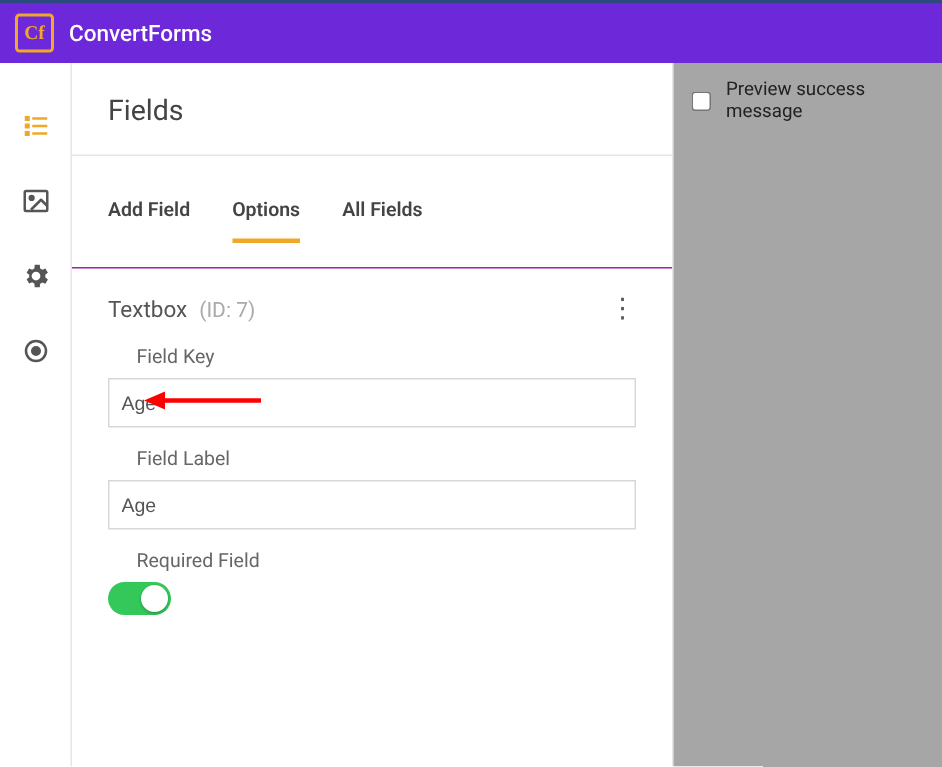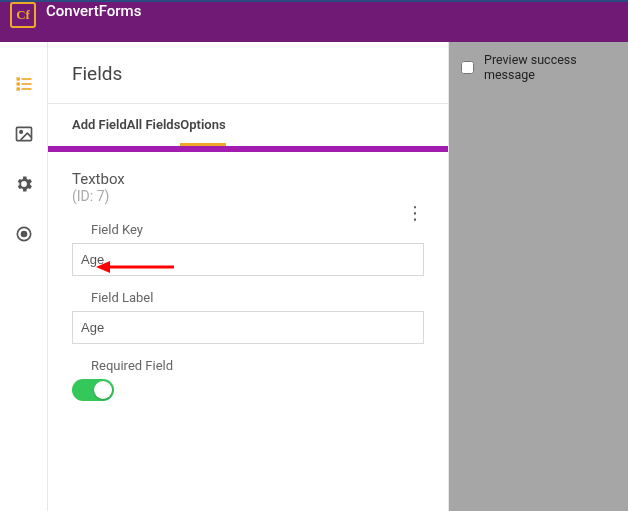--- a/index.html
+++ b/index.html
@@ -1,37 +1,37 @@
 <!DOCTYPE html>
 <html><head>
 <meta charset="utf-8">
 <style>
 * { box-sizing: border-box; margin: 0; padding: 0; }
 body { font-family: -apple-system, BlinkMacSystemFont, "Segoe UI", Roboto, Helvetica, Arial, sans-serif; background: #fff; width: 628px; height: 511px; overflow: hidden; }
 
-.topbar { background: #701a75; height: 42px; display: flex; padding: 0 10px; border-top: 2px solid #2a4a80; }
+.topbar { background: #6d28d9; height: 42px; display: flex; align-items: center; padding: 0 10px; border-top: 2px solid #2a4a80; }
 .logo-box { width: 26px; height: 26px; border: 2px solid #f0a829; border-radius: 3px; display: flex; align-items: center; justify-content: center; color: #f0a829; font-size: 13px; font-weight: 600; margin-right: 10px; font-family: Georgia, serif; }
 .brand { color: #fff; font-size: 15px; font-weight: 500; }
 
 .layout { display: flex; height: calc(511px - 42px); }
 
 .leftbar { width: 47px; background: #fff; display: flex; flex-direction: column; align-items: center; padding-top: 32px; gap: 30px; }
 .leftbar .icon { width: 20px; height: 20px; display: flex; align-items: center; justify-content: center; color: #555; cursor: pointer; }
 .leftbar .icon.active { color: #f0a829; }
 .leftbar svg { width: 20px; height: 20px; }
 
 .panel { width: 402px; border-left: 1px solid #e6e6e6; border-right: 1px solid #e6e6e6; background: #fff; display: flex; flex-direction: column; }
 .panel-title { padding: 20px 24px 18px; font-size: 19px; color: #444; font-weight: 400; }
 
-.tabs { display: flex; border-top: 1px solid #e6e6e6; border-bottom: 6px solid #a21caf; padding: 0 24px; }
+.tabs { display: flex; border-top: 1px solid #e6e6e6; border-bottom: 1px solid #a21caf; padding: 16px 24px; gap: 28px; }
 .tab { padding: 13px 0 11px; font-size: 13px; color: #444; font-weight: 600; cursor: pointer; border-bottom: 3px solid transparent; }
 .tab.active { border-bottom-color: #f0a829; }
 
 .field-editor { padding: 18px 24px; }
-.field-type-row { display: flex; align-items: flex-start; margin-bottom: 0; position: relative; flex-direction: column; }
+.field-type-row { display: flex; align-items: flex-end; margin-bottom: 16px; position: relative; }
 .field-type { font-size: 15px; color: #555; margin-right: 8px; }
 .field-id { font-size: 14px; color: #aaa; }
 .kebab { margin-left: auto; color: #555; cursor: pointer; font-size: 18px; line-height: 1; letter-spacing: 0; }
 
 .formrow { margin-bottom: 14px; }
 .flabel { font-size: 13px; color: #666; margin-bottom: 6px; display: block; margin-left: 19px; }
 .finput { width: 100%; height: 33px; border: 1px solid #d8d8d8; border-radius: 0; padding: 0 8px; font-size: 13px; color: #555; }
 .ftextarea { width: 100%; height: 48px; border: 1px solid #d8d8d8; border-radius: 2px; padding: 6px 8px; font-size: 13px; color: #555; resize: both; }
 
 .toggle { width: 42px; height: 22px; background: #34c759; border-radius: 11px; position: relative; cursor: pointer; }
@@ -82,22 +82,22 @@
           <circle cx="12" cy="12" r="3" fill="currentColor"></circle>
         </svg>
     </div>
   </div>
 
   <div class="panel">
     <div class="panel-title">Fields</div>
 
     <div class="tabs">
       <div class="tab">Add Field</div>
+      <div class="tab active">Options</div>
       <div class="tab">All Fields</div>
-      <div class="tab active">Options</div>
     </div>
 
     <div class="field-editor">
       <div class="field-type-row">
         <span class="field-type">Textbox</span>
         <span class="field-id">(ID: 7)</span>
         <span class="kebab">⋮</span>
       </div>
 
       <div class="formrow">

